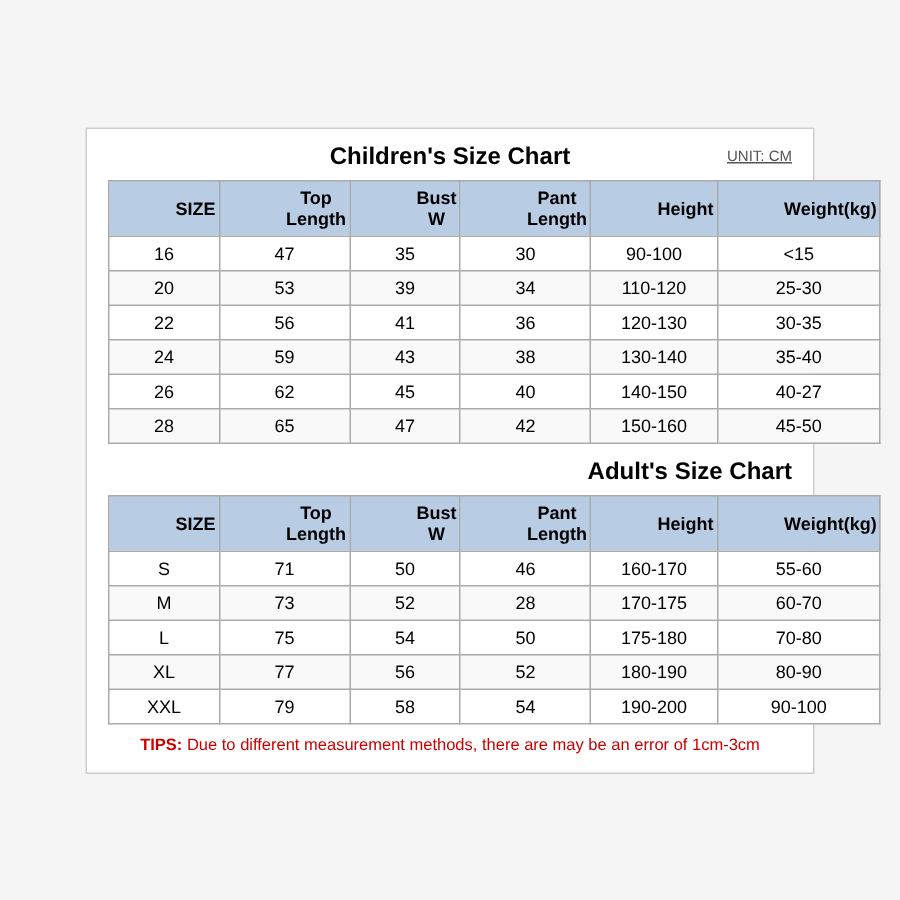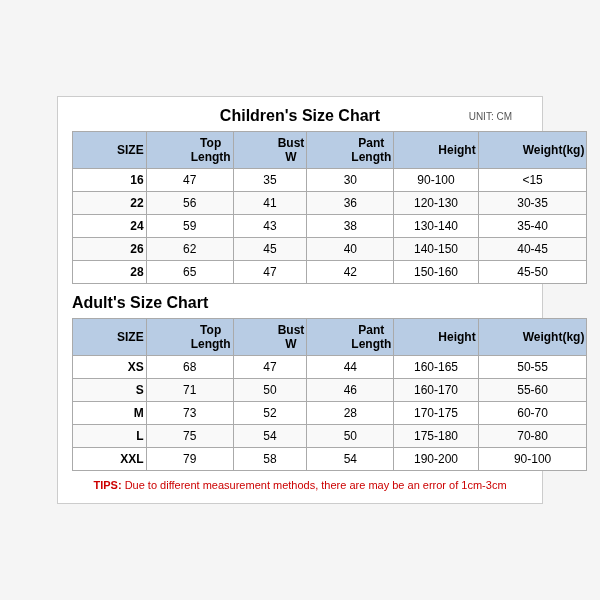--- a/index.html
+++ b/index.html
@@ -25,23 +25,24 @@
       position: relative;
       margin-bottom: 6px;
     }
     .section-title {
       font-size: 16px;
       font-weight: bold;
       text-align: center;
     }
     .unit-label {
       position: absolute;
-      right: 16px;
+      right: 0;
       font-size: 10px;
       color: #555;
+      text-decoration: underline;
     }
     table {
       width: 100%;
       border-collapse: collapse;
       font-size: 12px;
     }
     th, td {
       border: 1px solid #aaa;
       text-align: center;
       padding: 4px 2px;
@@ -52,30 +53,29 @@
       font-size: 12px;
       padding-left: 44px;
     }
     tbody td {
       background: #fff;
     }
     tbody tr:nth-child(even) td {
       background: #f9f9f9;
     }
     .size-col {
-      font-weight: bold;
-      text-align: right;
+      font-weight: normal;
     }
     .adult-section {
       margin-top: 10px;
     }
     .adult-title-row {
       display: flex;
       align-items: center;
-      justify-content: flex-start;
+      justify-content: flex-end;
       margin-bottom: 6px;
     }
     .adult-title {
       font-size: 16px;
       font-weight: bold;
       text-align: center;
     }
     thead.adult-head th {
       background: #b8cce4;
     }
@@ -115,20 +115,28 @@
 
     <tr>
           <td class="size-col">16</td>
           <td>47</td>
           <td>35</td>
           <td>30</td>
           <td>90-100</td>
           <td>&lt;15</td>
         </tr>
         <tr>
+          <td class="size-col">20</td>
+          <td>53</td>
+          <td>39</td>
+          <td>34</td>
+          <td>110-120</td>
+          <td>25-30</td>
+        </tr>
+        <tr>
           <td class="size-col">22</td>
           <td>56</td>
           <td>41</td>
           <td>36</td>
           <td>120-130</td>
           <td>30-35</td>
         </tr>
         <tr>
           <td class="size-col">24</td>
           <td>59</td>
@@ -136,21 +144,21 @@
           <td>38</td>
           <td>130-140</td>
           <td>35-40</td>
         </tr>
         <tr>
           <td class="size-col">26</td>
           <td>62</td>
           <td>45</td>
           <td>40</td>
           <td>140-150</td>
-          <td>40-45</td>
+          <td>40-27</td>
         </tr>
         <tr>
           <td class="size-col">28</td>
           <td>65</td>
           <td>47</td>
           <td>42</td>
           <td>150-160</td>
           <td>45-50</td>
         </tr>
       </tbody>
@@ -167,28 +175,20 @@
         <th>SIZE</th>
             <th>Top Length</th>
             <th>Bust W</th>
             <th>Pant Length</th>
             <th>Height</th>
             <th>Weight(kg)</th>
           </tr>
       </thead>
       <tbody>
 
-      <tr>
-            <td class="size-col">XS</td>
-            <td>68</td>
-            <td>47</td>
-            <td>44</td>
-            <td>160-165</td>
-            <td>50-55</td>
-          </tr>
           <tr>
             <td class="size-col">S</td>
             <td>71</td>
             <td>50</td>
             <td>46</td>
             <td>160-170</td>
             <td>55-60</td>
           </tr>
           <tr>
             <td class="size-col">M</td>
@@ -200,20 +200,28 @@
           </tr>
           <tr>
             <td class="size-col">L</td>
             <td>75</td>
             <td>54</td>
             <td>50</td>
             <td>175-180</td>
             <td>70-80</td>
           </tr>
           <tr>
+            <td class="size-col">XL</td>
+            <td>77</td>
+            <td>56</td>
+            <td>52</td>
+            <td>180-190</td>
+            <td>80-90</td>
+          </tr>
+          <tr>
             <td class="size-col">XXL</td>
             <td>79</td>
             <td>58</td>
             <td>54</td>
             <td>190-200</td>
             <td>90-100</td>
           </tr>
         </tbody>
     </table>
   </div>

